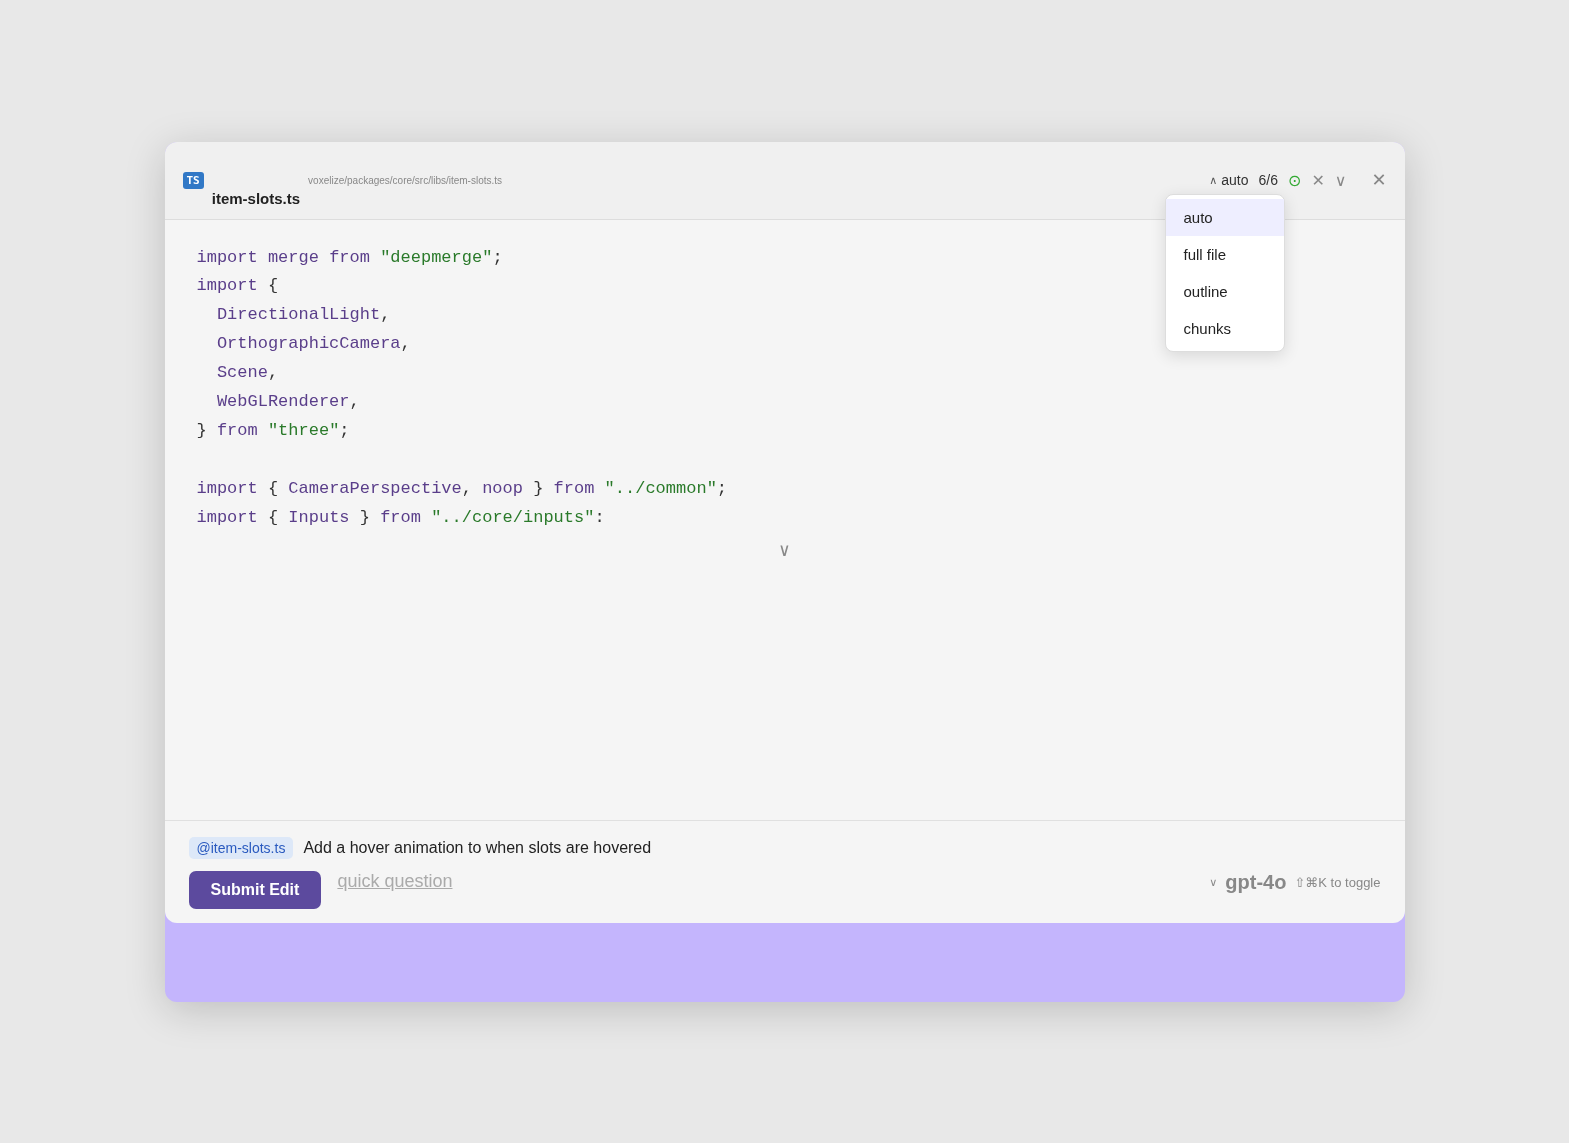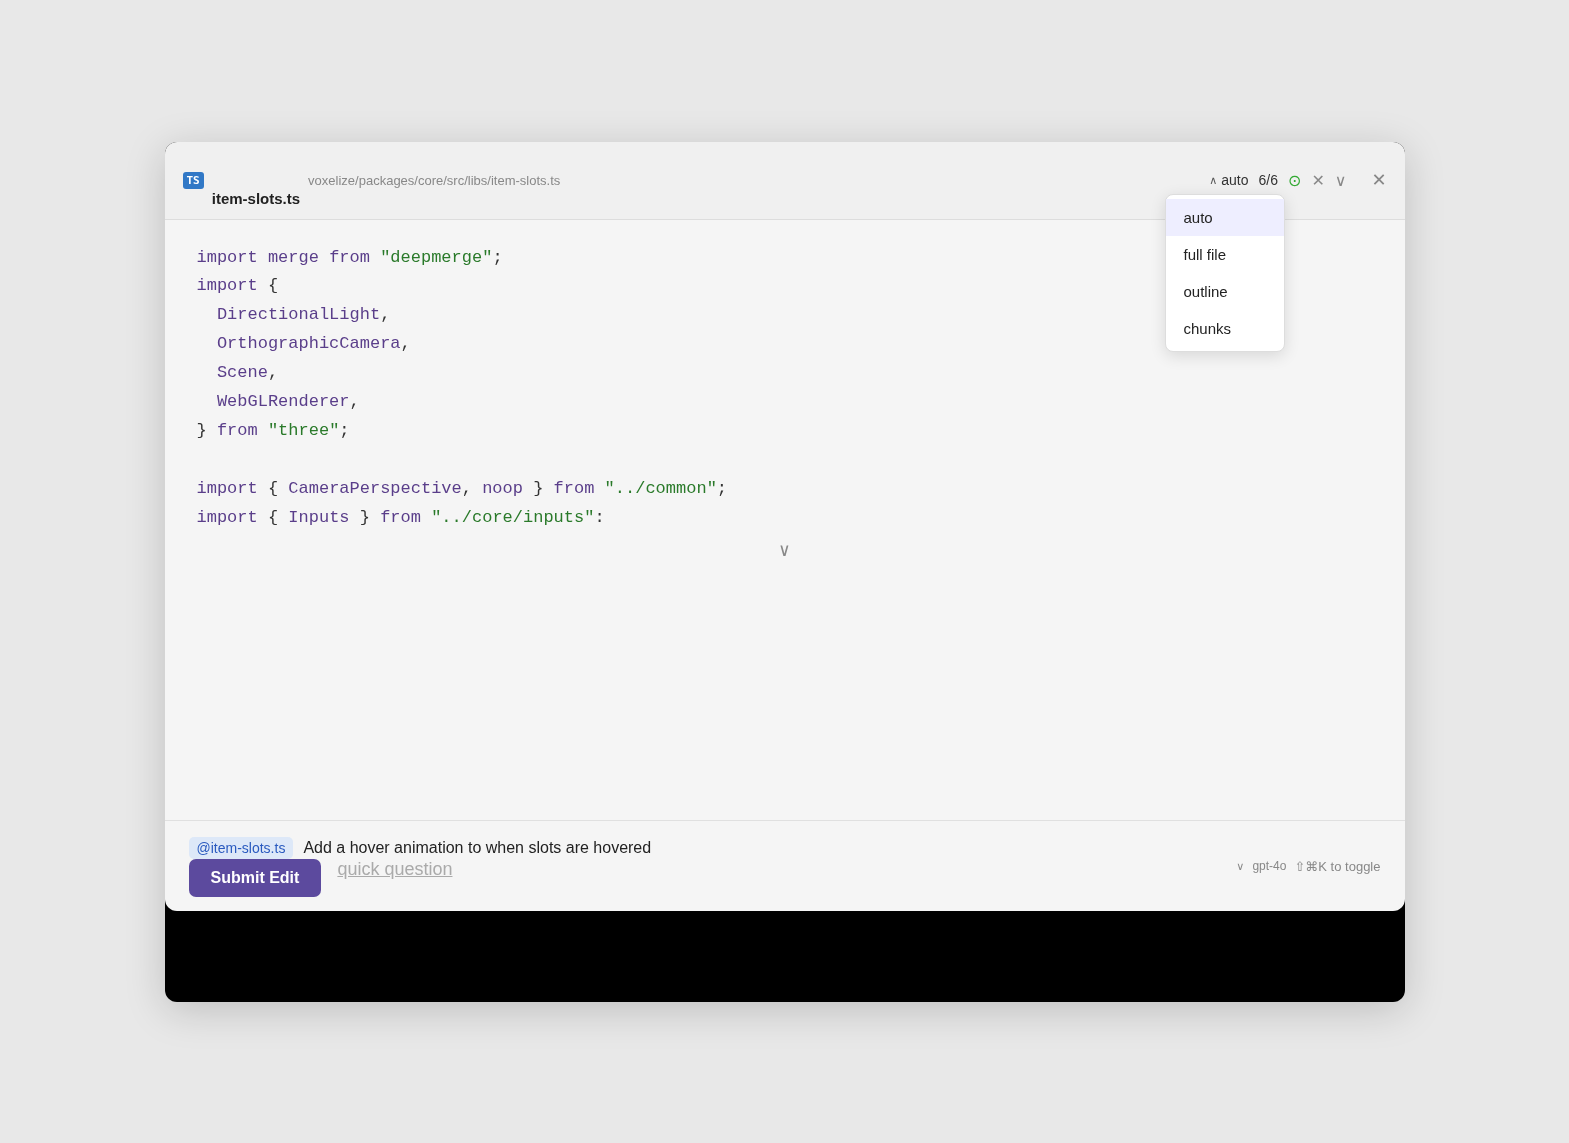--- a/index.html
+++ b/index.html
@@ -7,21 +7,21 @@
     body {
       background: #e8e8e8;
       display: flex;
       align-items: center;
       justify-content: center;
       min-height: 100vh;
       font-family: -apple-system, BlinkMacSystemFont, "Segoe UI", sans-serif;
     }
 
     .window {
-      background: #000000;
+      background: #c4b5fd;
       border-radius: 12px;
       box-shadow: 0 8px 40px rgba(0,0,0,0.18);
       width: 1240px;
       min-height: 860px;
       position: relative;
       overflow: visible;
     }
 
     
     .title-bar {
@@ -59,21 +59,21 @@
 
     .file-name {
       font-weight: 600;
       font-size: 15px;
       color: #222;
       margin-right: 8px;
       margin-top: 36px;
     }
 
     .file-path {
-      font-size: 13px;
+      font-size: 10px;
       color: #888;
       flex: 1;
     }
 
     .header-right {
       display: flex;
       align-items: center;
       gap: 10px;
       margin-right: 40px;
     }
@@ -175,20 +175,21 @@
       border-top: 1px solid #e0e0e0;
       background: #f5f5f5;
       border-bottom-left-radius: 12px;
       border-bottom-right-radius: 12px;
     }
 
     .mention-row {
       display: flex;
       align-items: center;
       gap: 10px;
+      margin-bottom: 12px;
     }
 
     .mention-tag {
       background: #dde8f8;
       color: #2a5abf;
       font-size: 14px;
       font-weight: 500;
       border-radius: 5px;
       padding: 3px 8px;
     }
@@ -224,22 +225,23 @@
     .right-actions {
       margin-left: auto;
       display: flex;
       align-items: center;
       gap: 8px;
       font-size: 14px;
       color: #888;
     }
 
     .model-label {
-      font-size: 12px;
-      color: #888;
+      font-size: 20px;
+      color: #888;
+      font-weight: bold;
     }
 
     .chevron-small {
       font-size: 11px;
       color: #888;
     }
 
     .shortcut {
       font-size: 13px;
       color: #888;

